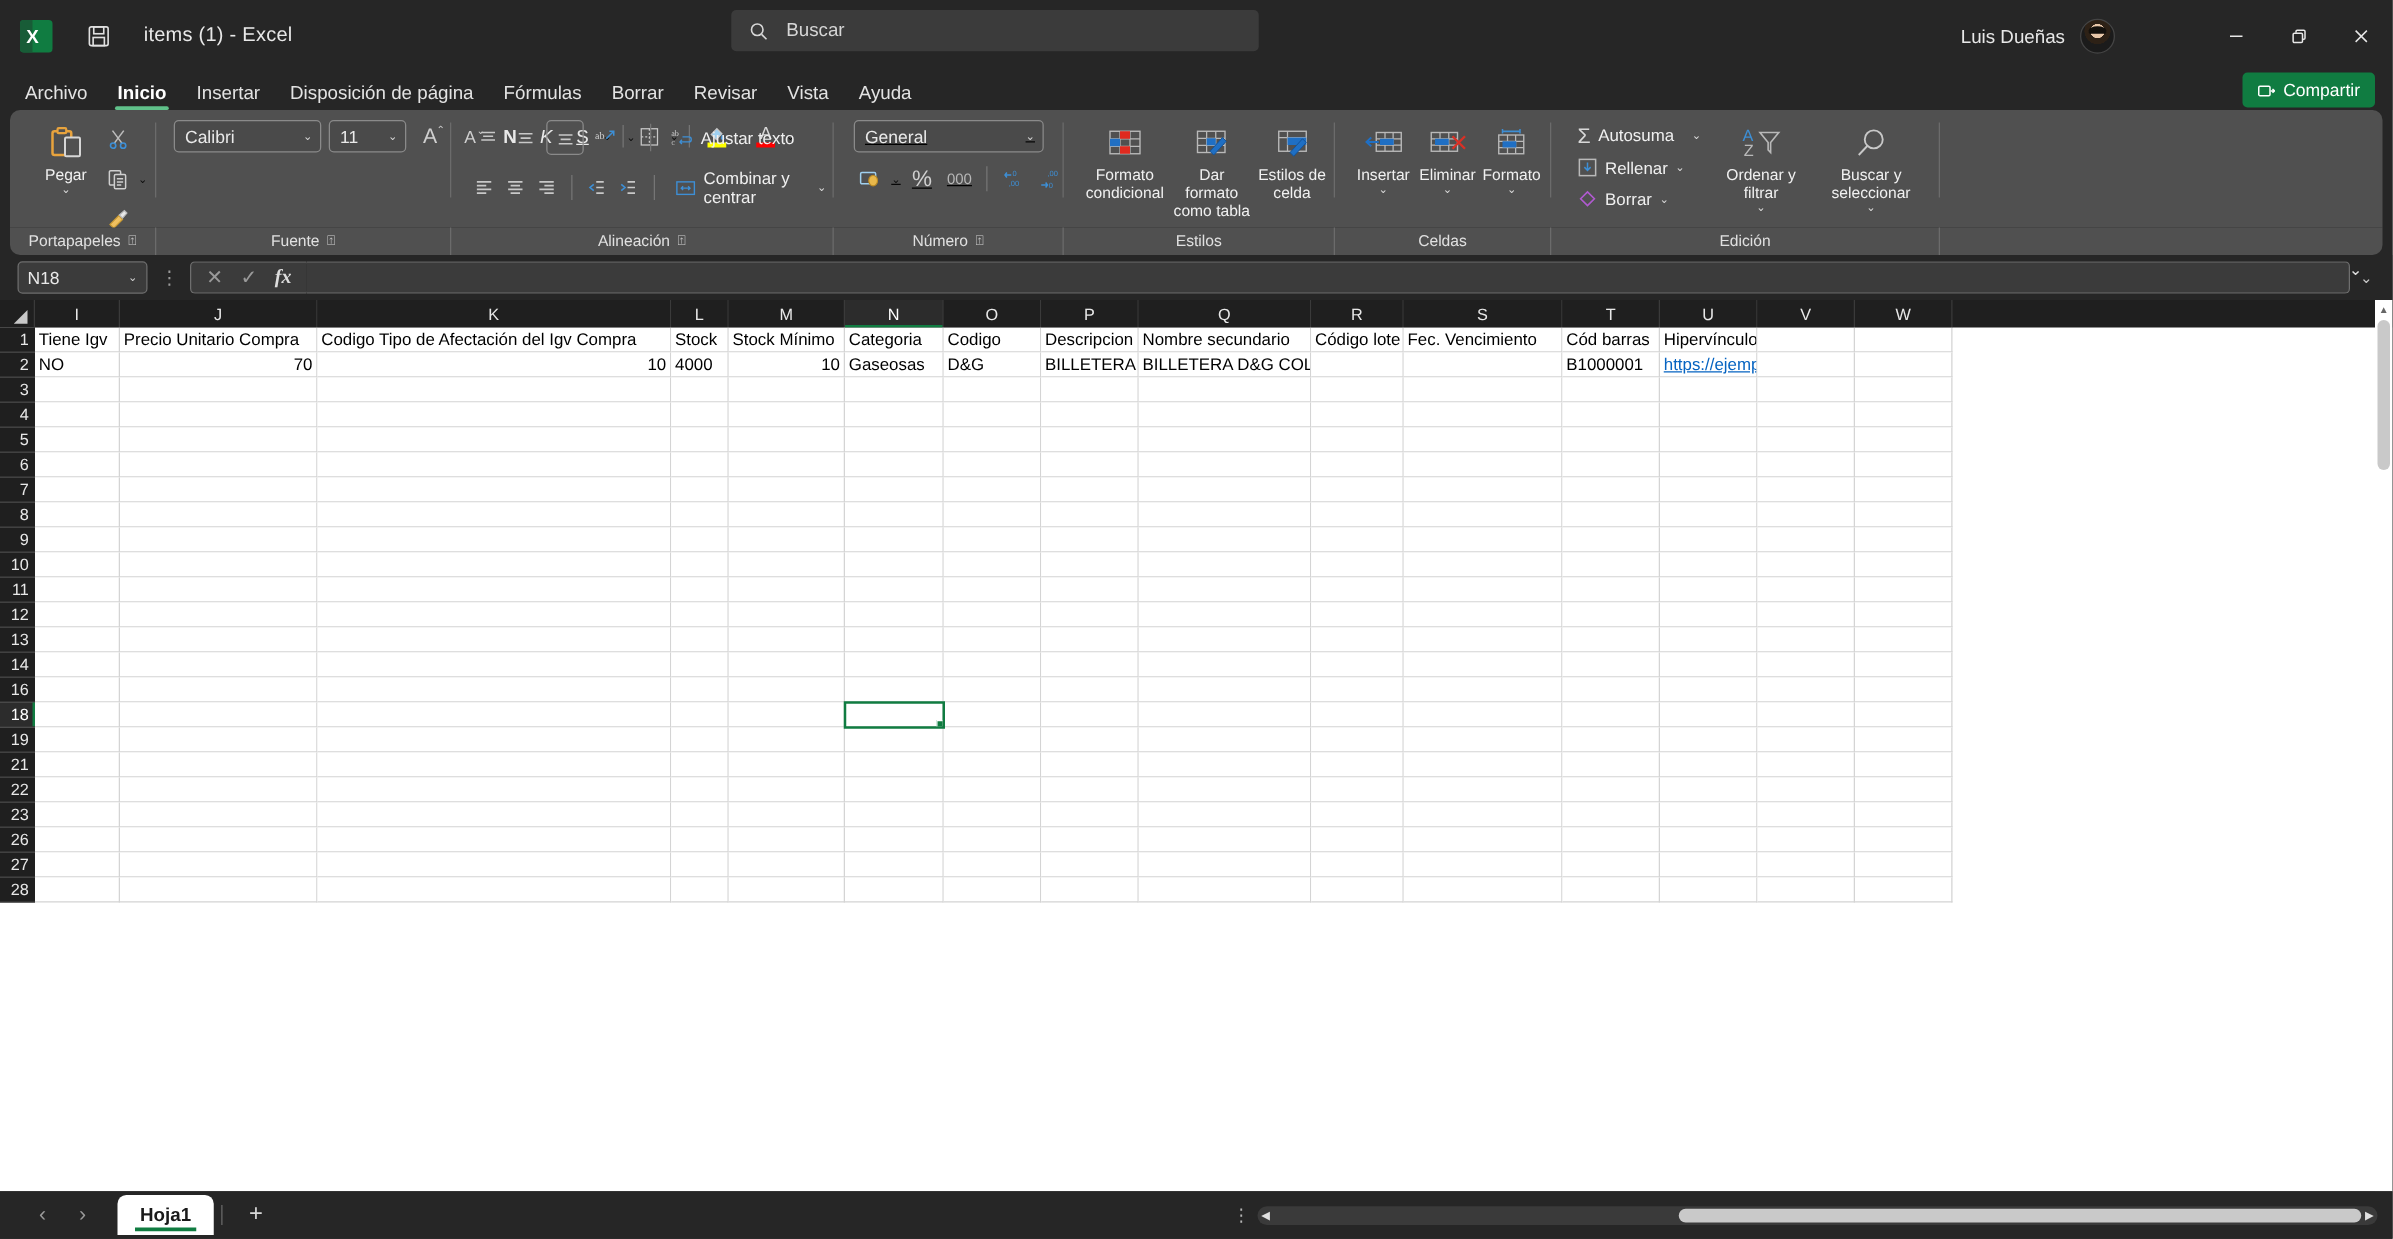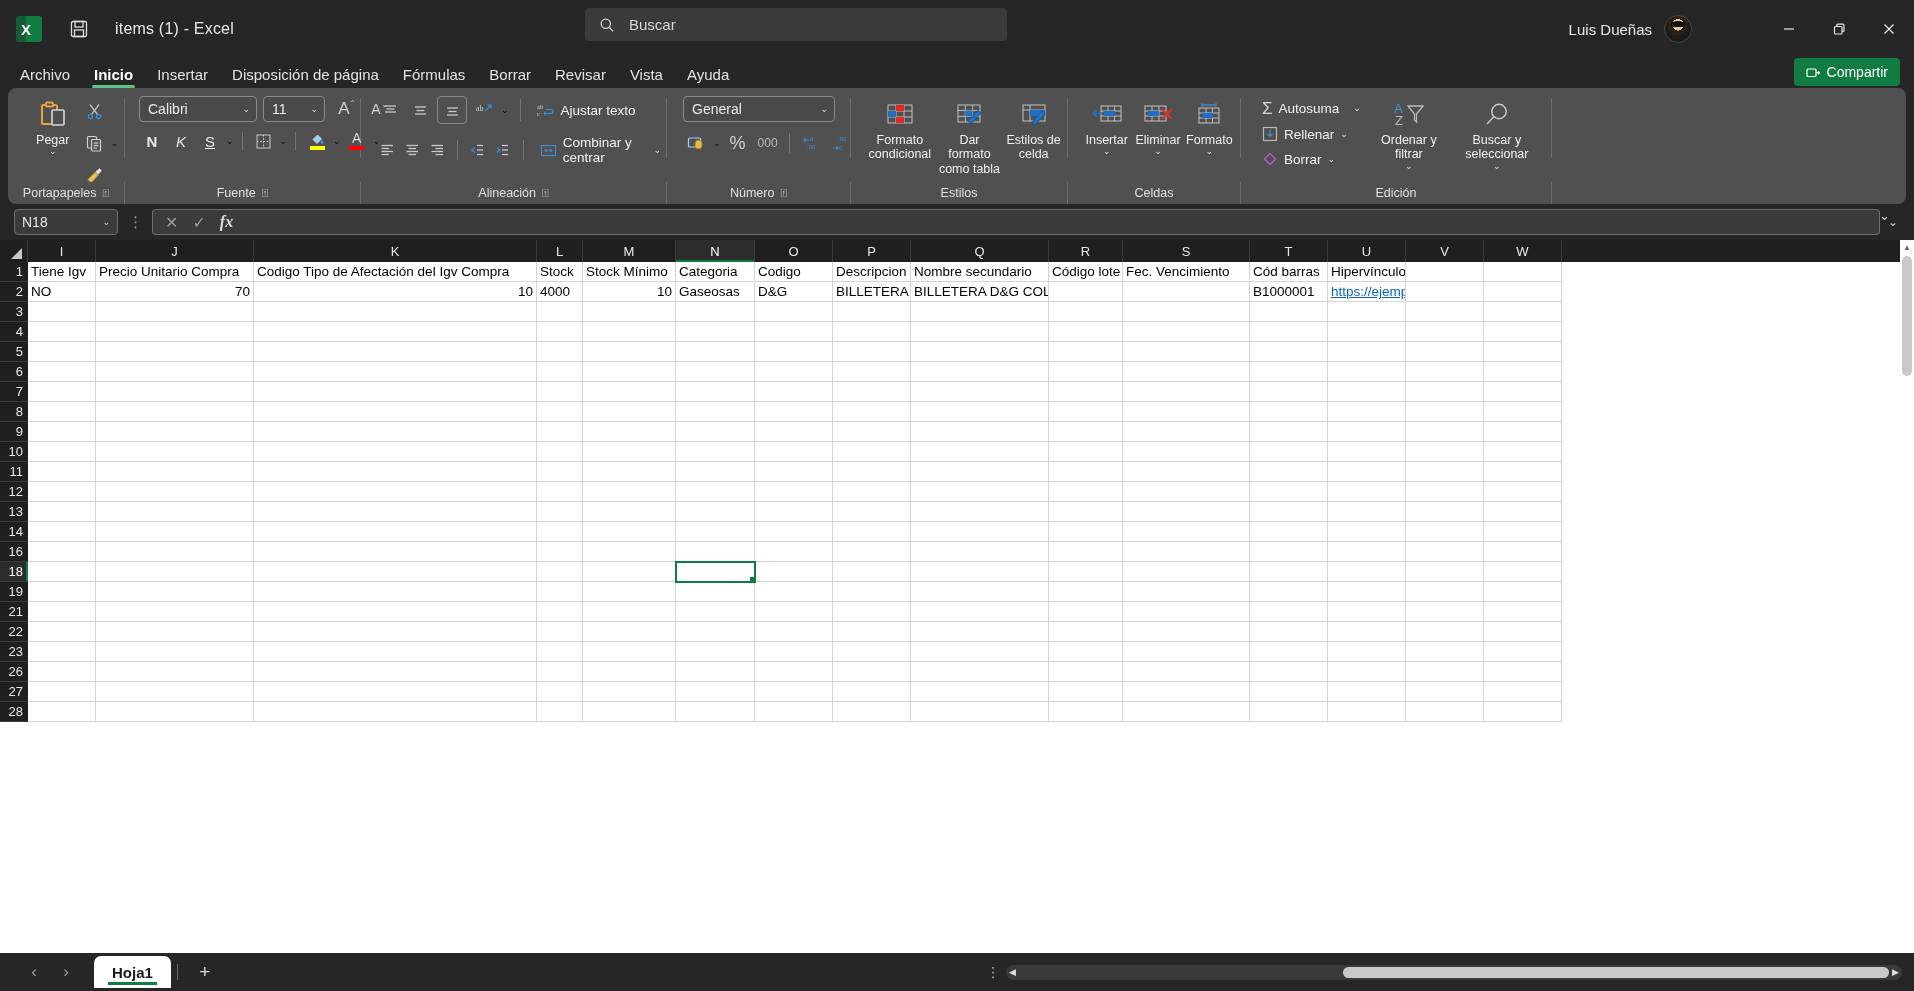--- a/index.html
+++ b/index.html
@@ -245,21 +245,21 @@
               <path d="M2 12.5 L9 5.5 L12 8.5 L5 15.5 Z" fill="#f0c060" stroke="#c99a33" stroke-width="1"></path>
               <path d="M9.5 5 L13.5 1.5 L15.5 3.5 L12 7.5 Z" fill="#e8e8e8" stroke="#bbb" stroke-width="1"></path>
             </svg>
           </div>
         </div>
       </div>
     </div>
     <div class="rgroup-sep"></div>
 
     <div class="rgroup" style="width:235px">
-      <div class="rgroup-content" style="flex-direction:column;padding-left:8px;gap:6px;">
+      <div class="rgroup-content" style="flex-direction:row;padding-left:8px;gap:6px;">
         <div class="row" style="gap:6px;">
           <div class="combo" style="width:118px">
             <span>Calibri</span>
               <span class="caret">⌄</span>
           </div>
           <div class="combo" style="width:62px">
             <span>11</span>
               <span class="caret">⌄</span>
           </div>
           <div class="btn-sm" style="font-size:17px;color:#cfcfcf;position:relative;">A<span style="font-size:8px;position:absolute;right:1px;top:3px;">⌃</span></div>
@@ -393,21 +393,21 @@
             </span>
             <span>Combinar y centrar</span>
             <span class="caret">⌄</span>
           </div>
         </div>
       </div>
     </div>
     <div class="rgroup-sep"></div>
 
     <div class="rgroup" style="width:183px">
-      <div class="rgroup-content" style="flex-direction:column;padding-left:10px;gap:8px;">
+      <div class="rgroup-content" style="flex-direction:column;padding-left:10px;gap:8px;text-decoration:underline;">
         <div class="combo" style="width:152px">
           <span>General</span>
             <span class="caret">⌄</span>
         </div>
         <div class="row" style="gap:4px;">
           <div class="btn-sm">
             <svg width="18" height="16" viewBox="0 0 18 16" fill="none">
               <rect x="1.5" y="3" width="12" height="9" rx="1" stroke="#9fd0f0" stroke-width="1.2"></rect>
               <ellipse cx="11.5" cy="9.5" rx="3.5" ry="4.2" fill="#e8b84b" stroke="#b98a25" stroke-width=".9"></ellipse>
             </svg>

